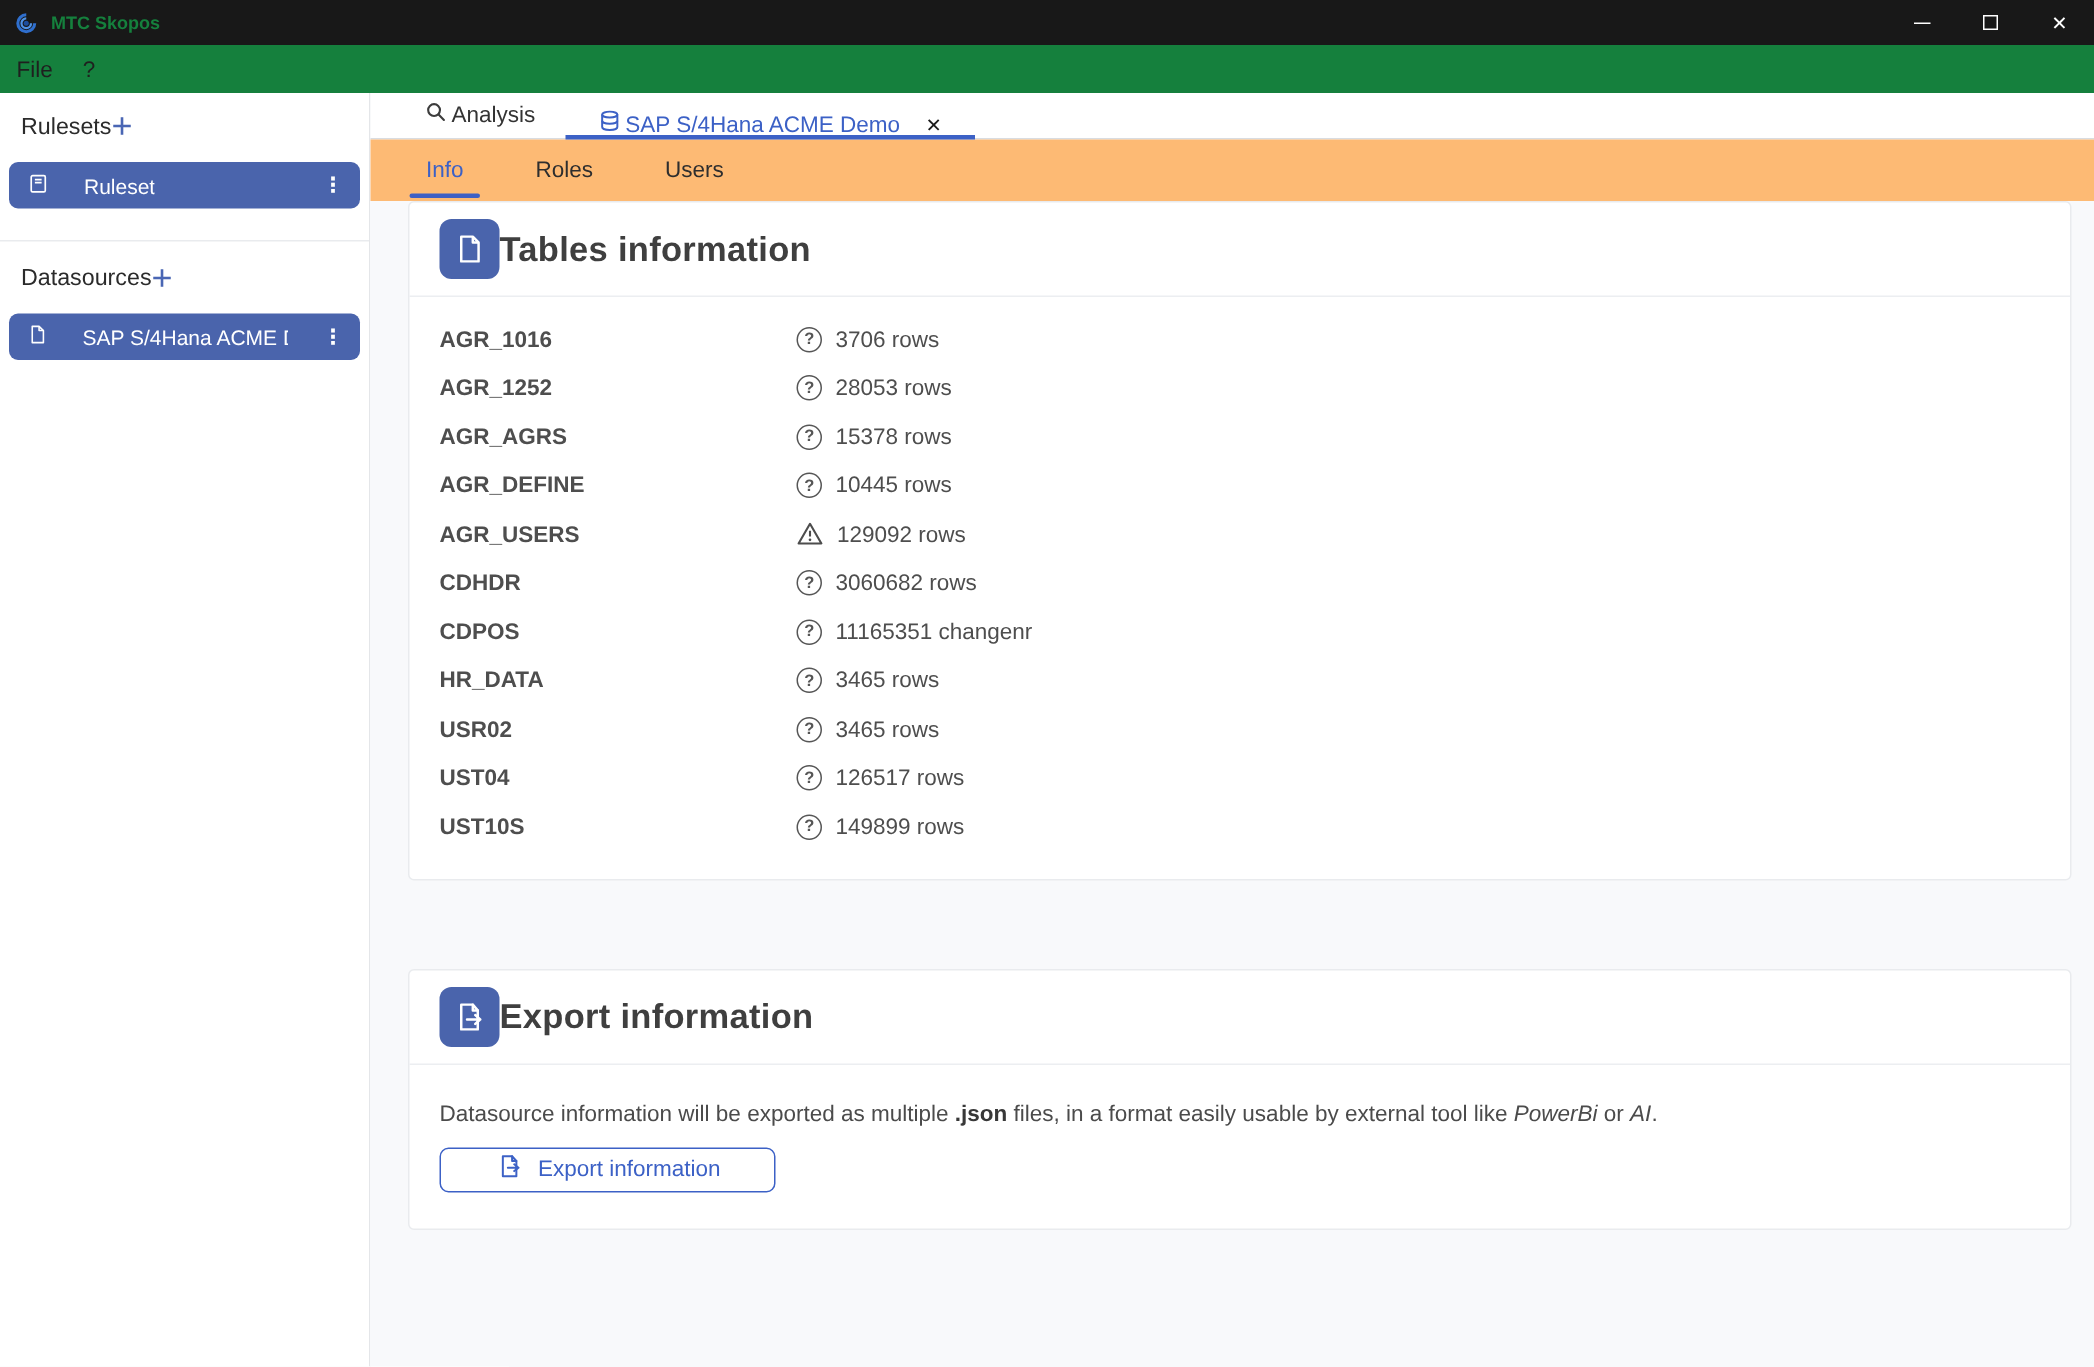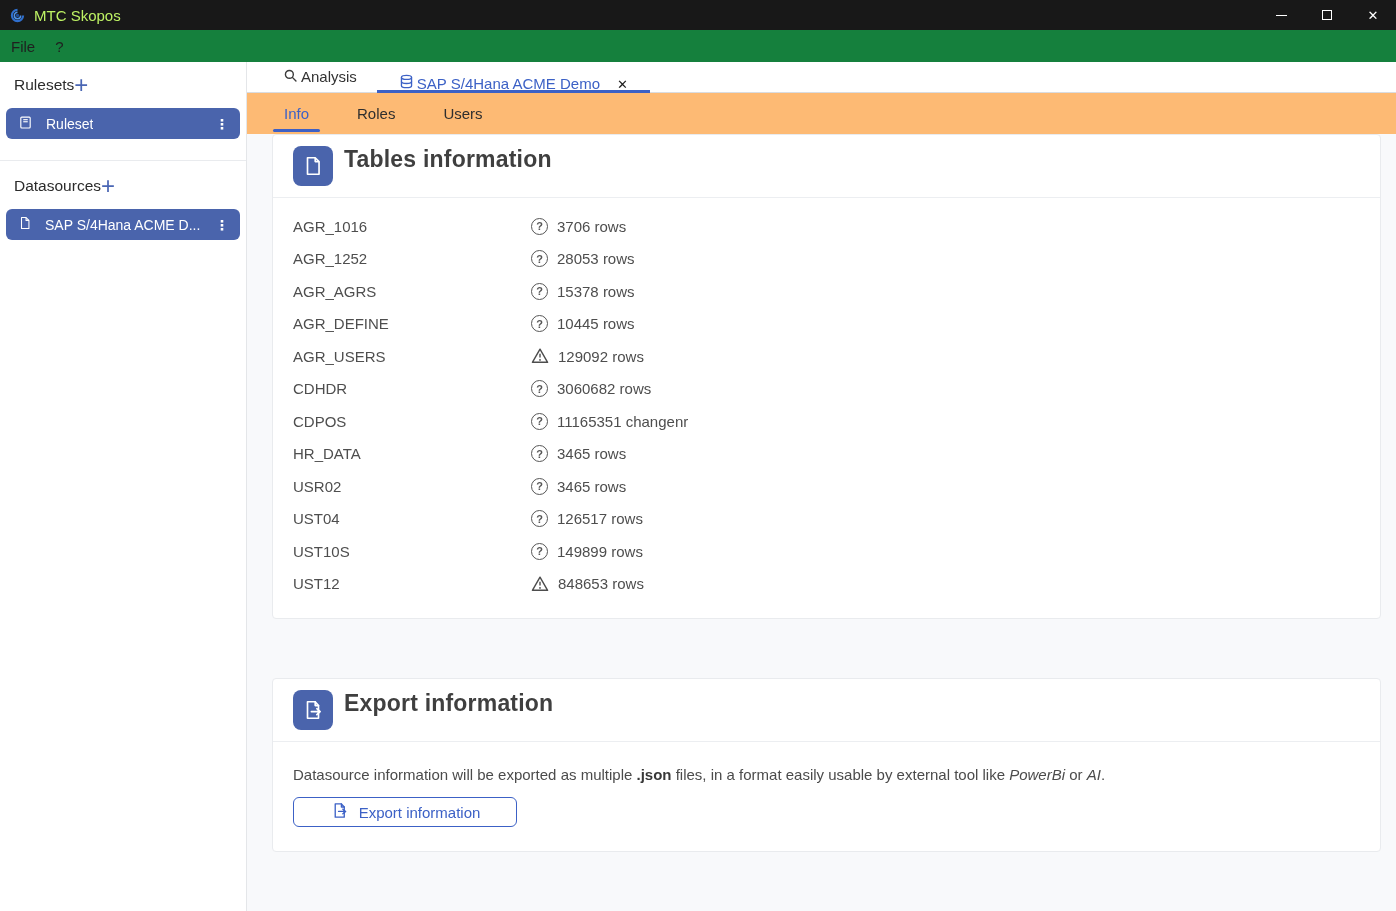--- a/index.html
+++ b/index.html
@@ -3,39 +3,39 @@
 <meta charset="utf-8">
 <style>
   * { margin:0; padding:0; box-sizing:border-box; }
   html,body { width:1396px; height:911px; overflow:hidden; }
   body { font-family:"Liberation Sans","DejaVu Sans",sans-serif; background:#fff; }
   .app { width:1396px; height:911px; display:flex; flex-direction:column; }
 
   
   .titlebar { height:30px; background:#181818; color:#fff; display:flex; align-items:center; padding-left:10px; flex:0 0 auto; }
   .titlebar .logo { width:16px; height:16px; margin-right:8px; display:flex; align-items:center; }
-  .titlebar .app-title { font-size:15px; color:#bef264; }
+  .titlebar .app-title { font-size:12px; color:#15803d;font-weight:bold; }
   .win-btns { margin-left:auto; display:flex; height:100%; }
   .win-btn { width:46px; height:100%; display:flex; align-items:center; justify-content:center; color:#fff; font-size:13px; cursor:default; }
   .glyph-min { width:11px; height:1px; background:#fff; display:block; }
   .glyph-max { width:10px; height:10px; border:1px solid #fff; display:block; }
   .glyph-close { font-size:13px; line-height:1; }
 
   
   .menubar { height:32px; background:#15803d; display:flex; align-items:center; gap:20px; padding-left:11px; font-size:15px; color:#1f1f1f; flex:0 0 auto; }
   .menu-item { cursor:default; }
 
   
   .bodyrow { flex:1; display:flex; min-height:0; }
 
   
   .sidebar { width:247px; flex:0 0 247px; background:#fff; border-right:1px solid #e4e6e9; padding-top:6px; }
   .side-header { display:flex; align-items:center; justify-content:flex-start; padding:8px 19px 6px 14px; font-size:15.5px; color:#2b2b2b; }
   .add-btn { color:#4a66b4; font-size:24px; line-height:18px; font-weight:400; background:none; border:none; cursor:pointer; padding:0; }
-  .side-item { margin:8px 6px 0 6px; height:31px; border-radius:6px; background:#4a64ac; color:#fff; display:flex; align-items:center; padding:0 11px 0 12px; font-size:14px; gap:13px; cursor:pointer; }
+  .side-item { margin:8px 6px 0 6px; height:31px; border-radius:6px; background:#4a64ac; color:#fff; display:flex; align-items:center; padding:0 11px 0 12px; font-size:14px; gap:23px; cursor:pointer; }
   .side-item .item-label { white-space:nowrap; overflow:hidden; }
   .side-item .kebab { margin-left:auto; font-size:14px; font-weight:700; letter-spacing:0; }
   .side-divider { height:1px; background:#e9ebee; margin:21px 0 8px 0; }
 
   
   .main { flex:1; display:flex; flex-direction:column; background:#fff; min-width:0; }
 
   .tabbar { height:31px; display:flex; align-items:flex-end; padding-left:24px; border-bottom:1px solid #d9dce0; flex:0 0 auto; }
   .tab { display:flex; align-items:center; gap:3px; padding:0 12px; height:31px; font-size:15px; color:#333; position:relative; cursor:pointer; }
   .tab.active { color:#3c61c6; padding:0 22px; margin-left:8px;align-items:flex-end; }
@@ -43,28 +43,28 @@
   .tab-close { margin-left:14px; color:#1b1b1b; font-size:13px; font-weight:700; cursor:pointer; }
 
   .subtabbar { height:41px; display:flex; align-items:center; padding-left:24px; background:#fdba74; flex:0 0 auto; }
   .subtab { padding:0 13px; height:100%; display:flex; align-items:center; font-size:15px; color:#2e2e2e; position:relative; margin-right:22px; cursor:pointer; }
   .subtab.active { color:#3c61c6; }
   .subtab.active::after { content:""; position:absolute; left:2px; right:2px; bottom:2px; height:3px; border-radius:2px; background:#3e60c4; }
 
   .content { flex:1; background:#f8f9fb; padding:0 15px 0 25px; overflow:hidden; }
 
   .card { background:#fff; border:1px solid #e9ebee; border-radius:4px; }
-  .card-header { display:flex; gap:11px; padding:11px 20px; }
+  .card-header { display:flex; align-items:center; padding:11px 20px; }
   .tile { width:40px; height:40px; border-radius:8px; background:#4a64ac; display:flex; align-items:center; justify-content:center; flex:0 0 auto; }
   .card-title { font-size:23px; font-weight:600; color:#3f3f3f; letter-spacing:0.2px; }
   .card-divider { height:1px; background:#eceef1; }
   .card-body { padding:12px 20px 18px 20px; }
 
   .table-row { display:flex; align-items:center; height:32.5px; font-size:15px; color:#4e4e4e; }
-  .t-name { width:238px; flex:0 0 238px; }
+  .t-name { width:238px; flex:0 0 238px;font-weight:bold; }
   .t-val { display:flex; align-items:center; gap:9px; }
   .help-ic { width:17px; height:17px; border:1.5px solid #565656; border-radius:50%; display:flex; align-items:center; justify-content:center; font-size:11px; font-weight:700; color:#565656; cursor:default; }
   .warn-ic { display:flex; cursor:default; }
 
   .export-card { margin-top:59px; }
   .export-card .card-body { padding:24px 20px 24px 20px; }
   .export-desc { font-size:15px; color:#4b4b4b; margin:0 0 14px 0; }
   .export-desc b { color:#383838; }
   .export-btn { display:flex; align-items:center; justify-content:center; gap:10px; height:30px; width:224px; border:1px solid #3c61c6; border-radius:6px; background:#fff; color:#3c61c6; font-size:15px; cursor:pointer; font-family:inherit; }
 </style>
@@ -268,34 +268,20 @@
 
       <span>126517 rows</span>
     </span>
   </div>
                 <div class="table-row">
     <span class="t-name">UST10S</span>
     <span class="t-val">
       <span class="help-ic">?</span>
 
       <span>149899 rows</span>
-    </span>
-  </div>
-                <div class="table-row">
-    <span class="t-name">UST12</span>
-    <span class="t-val">
-
-      <span class="warn-ic">
-        <svg viewBox="0 0 18 18" width="18" height="18">
-          <path d="M9 2.2 L16.6 15.3 H1.4 Z" fill="none" stroke="#4d4d4d" stroke-width="1.4" stroke-linejoin="round"></path>
-          <line x1="9" y1="6.8" x2="9" y2="10.6" stroke="#4d4d4d" stroke-width="1.4"></line>
-          <circle cx="9" cy="12.9" r="0.9" fill="#4d4d4d"></circle>
-        </svg>
-      </span>
-      <span>848653 rows</span>
     </span>
   </div>
               </div>
           </div>
         </section>
 
         <section class="card export-card">
           <div class="card-header">
             <div class="tile">
               <svg viewBox="0 0 20 20" width="22" height="22" fill="none" stroke="#fff" stroke-width="1.5" stroke-linejoin="round" stroke-linecap="round">

